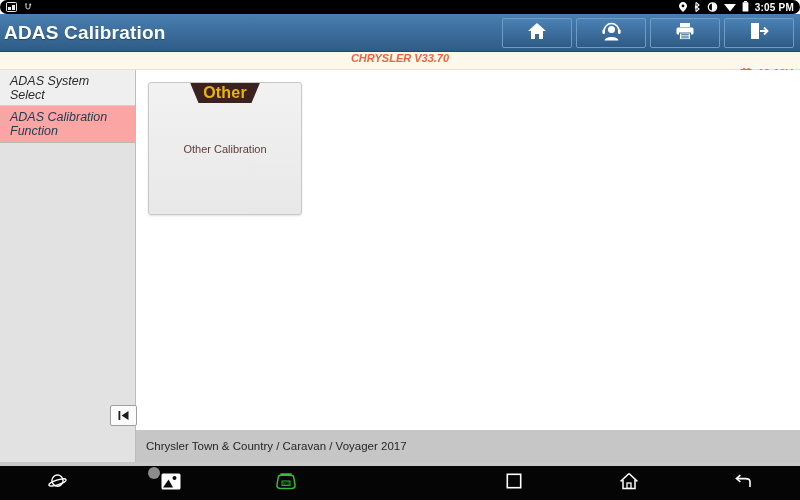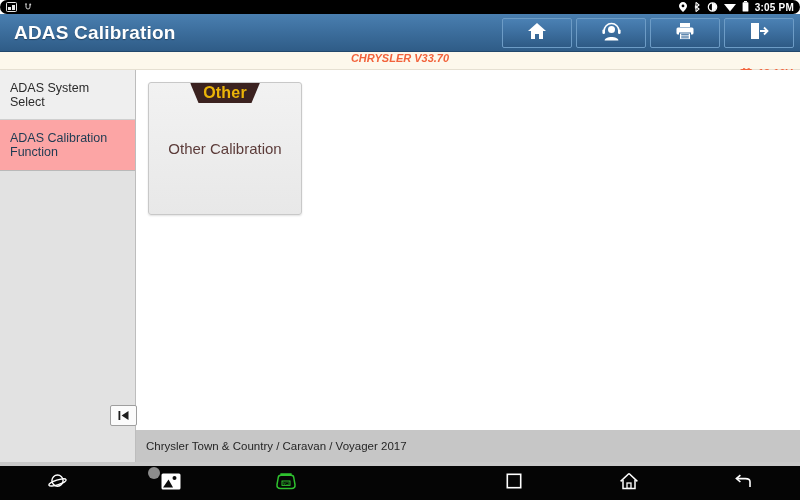--- a/index.html
+++ b/index.html
@@ -39,21 +39,21 @@
     letter-spacing: 0.2px;
   }
   .sicon { display: block; }
 
   
   .app-header {
     height: 38px;
     background: linear-gradient(to bottom, #4a7fb0 0%, #3d6f9e 45%, #2f5c87 100%);
     display: flex;
     align-items: center;
-    padding: 0 6px 0 14px;
+    padding: 0 6px 0 4px;
     box-sizing: border-box;
     border-bottom: 1px solid #22486c;
     position: relative;
   }
   .app-title {
     color: #ffffff;
     font-size: 19px;
     font-weight: bold;
     letter-spacing: 0.2px;
     text-shadow: 0 1px 1px rgba(0,0,0,.35);
@@ -125,31 +125,32 @@
     border-right: 1px solid #bdbdbd;
     box-sizing: border-box;
     flex: 0 0 136px;
     position: relative;
   }
   .side-list {
     background: #efefef;
     border-bottom: 1px solid #b9b9b9;
   }
   .side-item {
-    height: 50px;
+    height: 36px;
     display: flex;
     align-items: center;
     padding: 0 10px;
     box-sizing: border-box;
     border-bottom: 1px solid #cfcfcf;
     background: #efefef;
     color: #2b2b2b;
     font-size: 12.5px;
     line-height: 14px;
     cursor: pointer;
+    font-style: italic;
   }
   .side-item:last-child { border-bottom: none; }
   .side-item.selected {
     background: #fca5a5;
     color: #1d3b52;
   }
 
   
   .main {
     flex: 1 1 auto;
@@ -186,21 +187,21 @@
     color: #eab308;
     font-size: 16px;
     font-weight: bold;
     padding: 3px 13px 4px 13px;
     clip-path: polygon(0 0, 100% 0, 88% 100%, 12% 100%);
     line-height: 13px;
     letter-spacing: 0.2px;
   }
   .card-label {
     color: #5c3c3a;
-    font-size: 15px;
+    font-size: 11px;
     text-align: center;
     padding: 0 6px;
   }
 
   
   .collapse-btn {
     position: absolute;
     left: 110px;
     bottom: 0;
     width: 27px;

